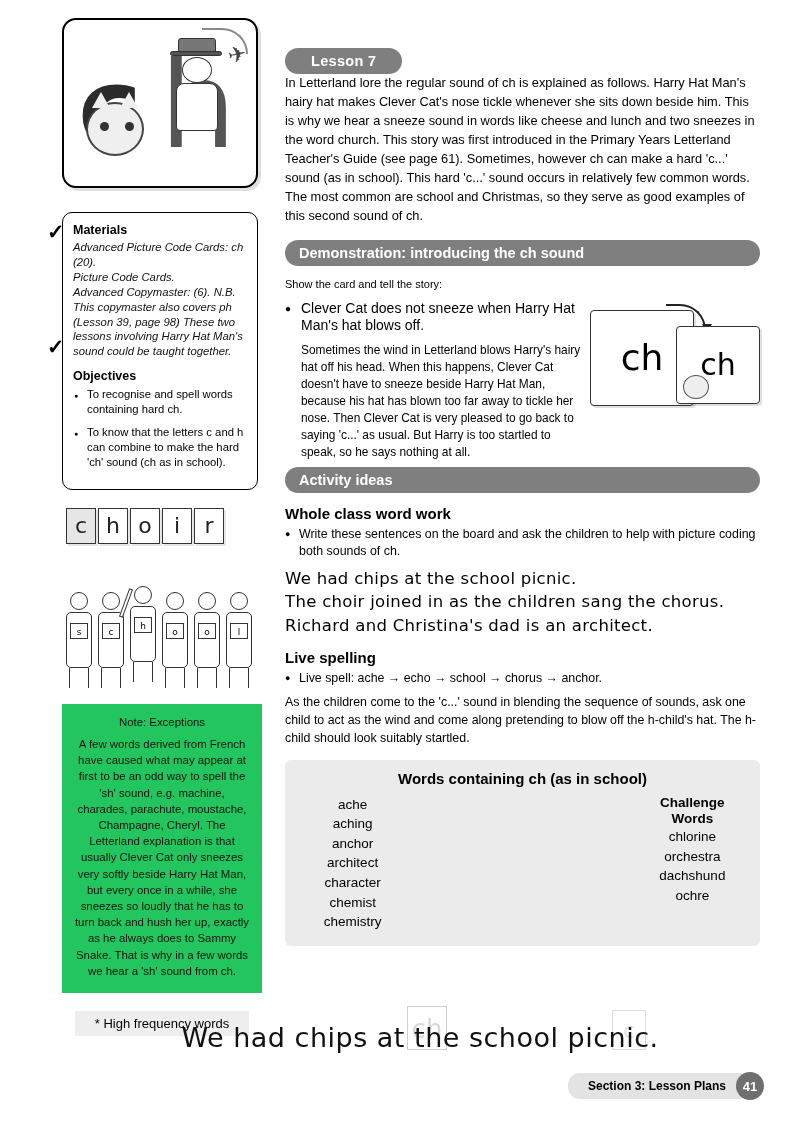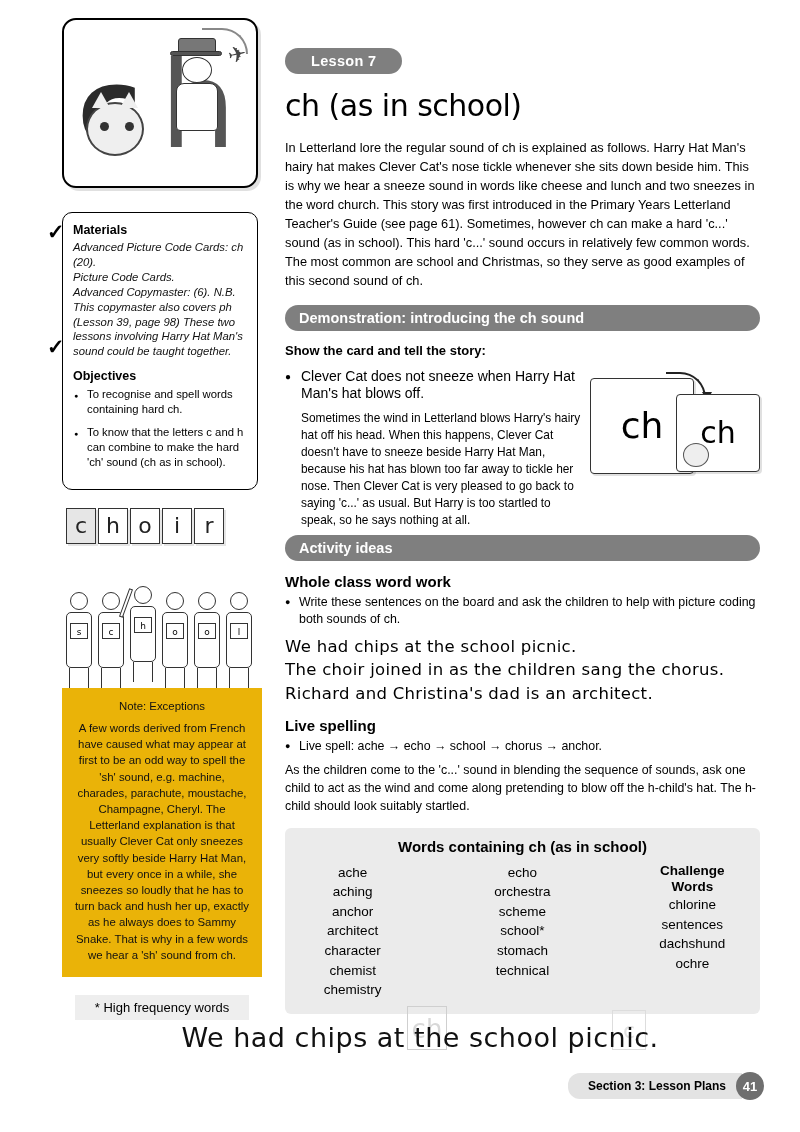--- a/index.html
+++ b/index.html
@@ -266,22 +266,23 @@
   .arm-up {
     position: absolute;
     width: 4px; height: 30px;
     background: #fff;
     border: 1.5px solid #333;
     transform: rotate(20deg);
   }
 
   
   .note-box {
+    margin-top: 16px;
     width: 200px;
-    background: #eab308;
+    background: #22c55e;
     padding: 10px 12px 14px 12px;
     text-align: center;
     font-size: 11.4px;
     line-height: 1.42;
     color: #111;
   }
   .note-box .note-title {
     margin-bottom: 6px;
   }
   .hfw-box {
@@ -328,22 +329,22 @@
   .section-bar {
     background: #7f7f7f;
     color: #fff;
     font-weight: bold;
     font-size: 14.5px;
     padding: 5px 14px;
     border-radius: 13px;
     margin: 6px 0 12px 0;
   }
   .sub-head {
-    font-weight: bold;
-    font-size: 13px;
+    font-weight: normal;
+    font-size: 11px;
     margin: 0 0 10px 0;
   }
   .story-wrap {
     position: relative;
     min-height: 160px;
   }
   .story-bullet {
     position: relative;
     padding-left: 16px;
     font-weight: normal;
@@ -640,21 +641,20 @@
     <div class="note-box">
       <div class="note-title">Note: Exceptions</div>
       <div>A few words derived from French have caused what may appear at first to be an odd way to spell the 'sh' sound, e.g. machine, charades, parachute, moustache, Champagne, Cheryl. The Letterland explanation is that usually Clever Cat only sneezes very softly beside Harry Hat Man, but every once in a while, she sneezes so loudly that he has to turn back and hush her up, exactly as he always does to Sammy Snake. That is why in a few words we hear a 'sh' sound from ch.</div>
     </div>
 
     <div class="hfw-box">* High frequency words</div>
   </div>
 
   <div class="right-col">
     <div class="lesson-badge">Lesson 7</div>
-    <div class="lesson-title">ch (as in school)</div>
     <p class="intro-para">In Letterland lore the regular sound of ch is explained as follows. Harry Hat Man's hairy hat makes Clever Cat's nose tickle whenever she sits down beside him. This is why we hear a sneeze sound in words like cheese and lunch and two sneezes in the word church. This story was first introduced in the Primary Years Letterland Teacher's Guide (see page 61). Sometimes, however ch can make a hard 'c...' sound (as in school). This hard 'c...' sound occurs in relatively few common words. The most common are school and Christmas, so they serve as good examples of this second sound of ch.</p>
 
     <div class="section-bar">Demonstration: introducing the ch sound</div>
     <div class="sub-head">Show the card and tell the story:</div>
 
     <div class="story-wrap">
       <div class="story-bullet">Clever Cat does not sneeze when Harry Hat Man's hat blows off.</div>
       <div class="story-text">Sometimes the wind in Letterland blows Harry's hairy hat off his head. When this happens, Clever Cat doesn't have to sneeze beside Harry Hat Man, because his hat has blown too far away to tickle her nose. Then Clever Cat is very pleased to go back to saying 'c...' as usual. But Harry is too startled to speak, so he says nothing at all.</div>
 
       <div class="mini-cards">
@@ -688,32 +688,24 @@
       <div class="words-cols">
         <div class="col">
           <div>ache</div>
           <div>aching</div>
           <div>anchor</div>
           <div>architect</div>
           <div>character</div>
           <div>chemist</div>
           <div>chemistry</div>
         </div>
-        <div class="col">
-          <div>echo</div>
-          <div>orchestra</div>
-          <div>scheme</div>
-          <div>school*</div>
-          <div>stomach</div>
-          <div>technical</div>
-        </div>
         <div class="col challenge">
           <div class="chead">Challenge Words</div>
           <div>chlorine</div>
-          <div>sentences</div>
+          <div>orchestra</div>
           <div>dachshund</div>
           <div>ochre</div>
         </div>
       </div>
     </div>
   </div>
 
   <div class="ghost-ch">ch</div>
   <div class="ghost-ch2">c</div>
   <div class="banner-sentence">We had chips at the school picnic.</div>

